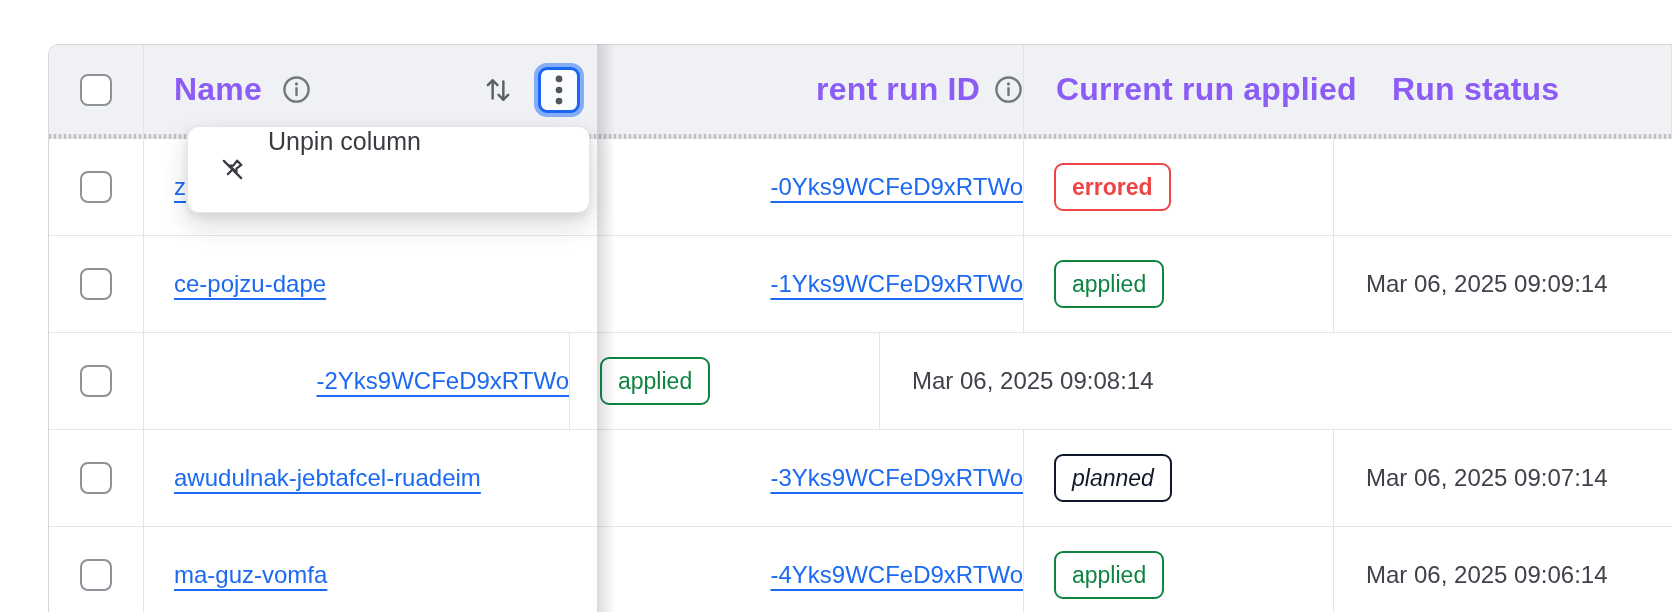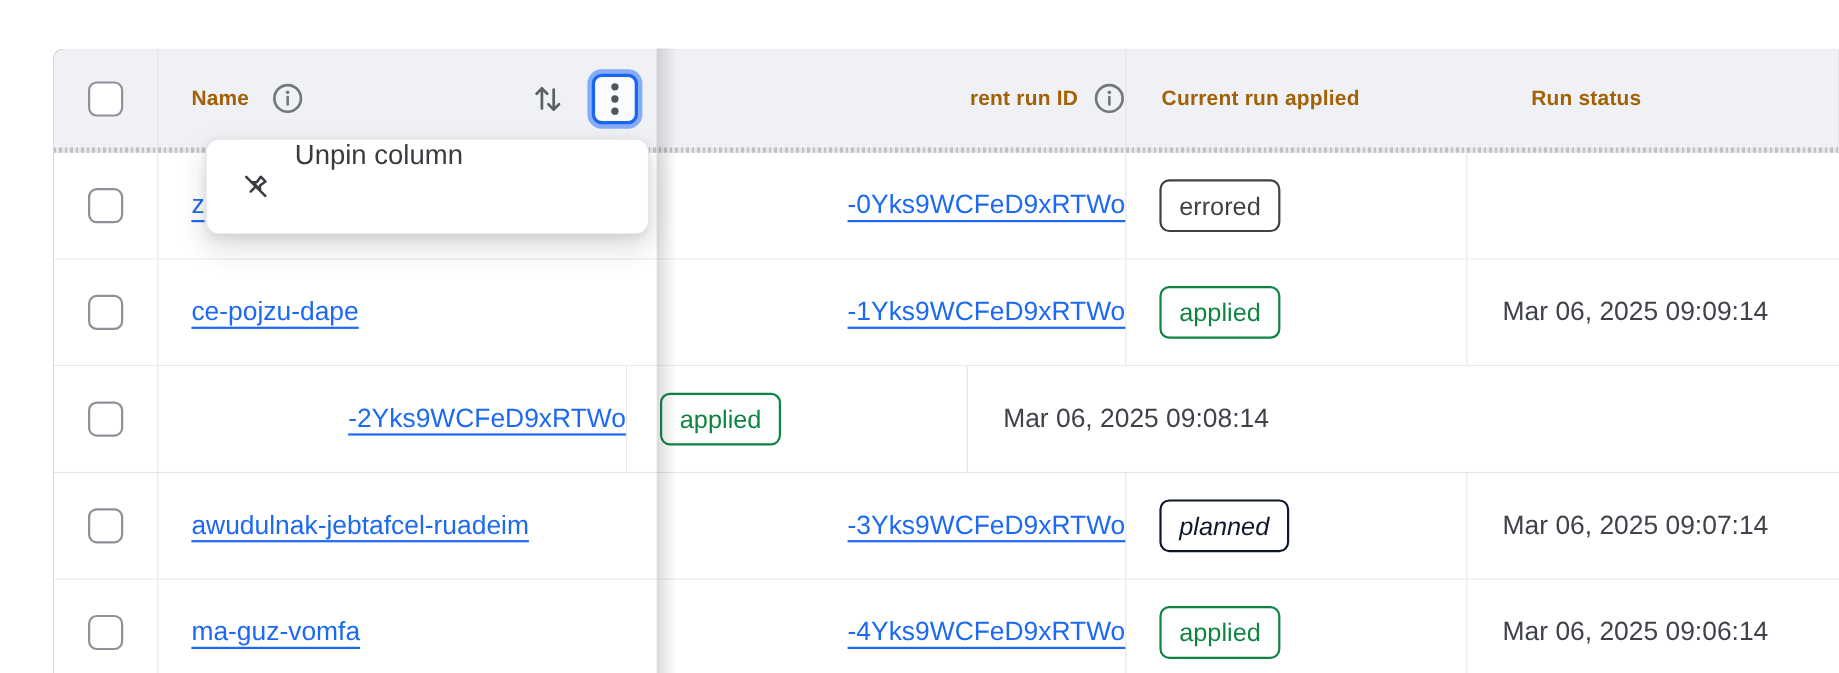--- a/index.html
+++ b/index.html
@@ -18,21 +18,21 @@
 
   .row { display:flex; height:97px; background:#fff; border-bottom:1px solid #e4e5e9; align-items:stretch; }
 
   .cell { display:flex; align-items:center; }
   .col-check { flex:0 0 95px; justify-content:center; border-right:1px solid #e3e4e8; }
   .col-name  { flex:0 0 454px; padding-left:30px; padding-right:10px; }
   .col-runid { flex:0 0 426px; padding-left:18px; border-right:1px solid #e3e4e8;justify-content:flex-end; }
   .col-status{ flex:0 0 310px; padding-left:30px; border-right:1px solid #e3e4e8; }
   .col-applied{ flex:1 1 auto; padding-left:32px; }
 
-  .htext { font-size:19px; font-weight:700; color:#a16207; letter-spacing:.2px; white-space:nowrap; }
+  .htext { font-size:32px; font-weight:700; color:#8b5cf6; letter-spacing:.2px; white-space:nowrap; }
 
   .checkbox { width:32px; height:32px; border:2px solid #8f9198; border-radius:8px; background:#fff;
               display:inline-block; cursor:pointer; }
 
   .icon { display:inline-flex; align-items:center; justify-content:center; flex:0 0 auto; }
   .info-icon { margin-left:20px; }
   .sort-icon { margin-left:auto; }
 
   .kebab-btn { margin-left:26px; margin-right:8px; width:42px; height:46px; background:#fafbfd;
                border:3px solid #1b66f0; border-radius:9px;
@@ -121,21 +121,21 @@
     <div class="cell col-check">
       <span class="checkbox"></span>
     </div>
     <div class="cell col-name">
       <a class="link name-link">z</a>
     </div>
     <div class="cell col-runid">
       <a class="link runid-link">-0Yks9WCFeD9xRTWo</a>
     </div>
     <div class="cell col-status">
-      <span class="badge" style="color: #404040;">errored</span>
+      <span class="badge" style="color: #ef4444; font-weight: bold;">errored</span>
     </div>
   </div>
 
   <div class="row">
     <div class="cell col-check">
       <span class="checkbox"></span>
     </div>
     <div class="cell col-name">
       <a class="link name-link">ce-pojzu-dape</a>
     </div>

